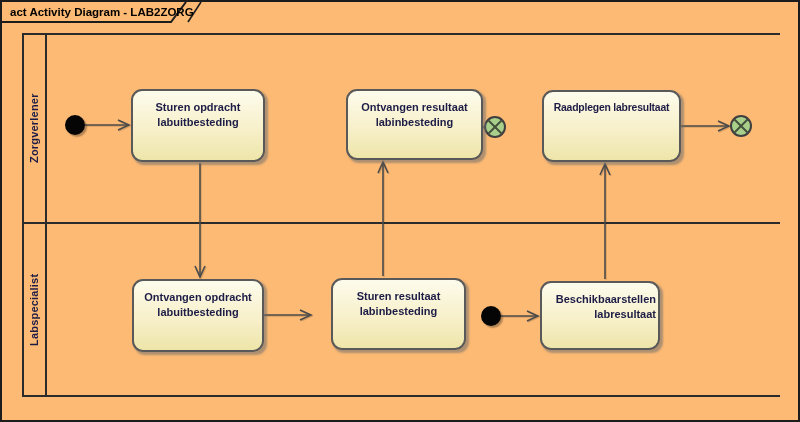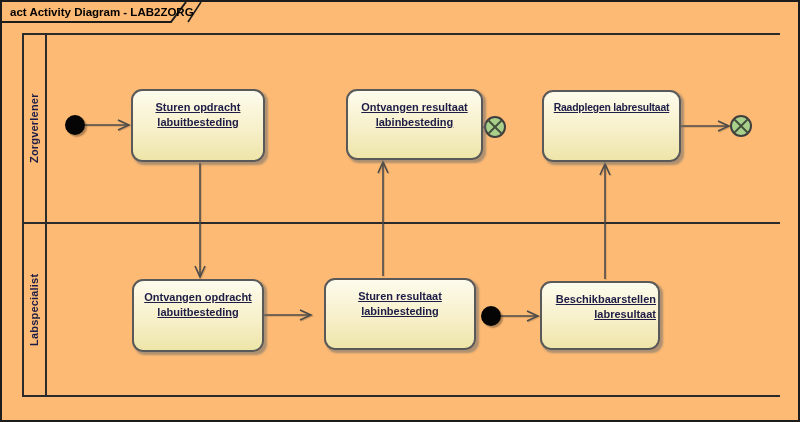--- a/index.html
+++ b/index.html
@@ -30,27 +30,27 @@
   }
   #lane-label-1{top:33px;height:187px;}
   #lane-label-2{top:222px;height:171px;}
   
   .activity{
     position:absolute;box-sizing:border-box;border:2px solid #595959;border-radius:11px;
     background:linear-gradient(180deg,#fdfbec 0%,#f7f0ca 55%,#eee5a9 100%);
     box-shadow:2.5px 2.5px 2px rgba(110,110,110,.55);
     display:flex;justify-content:center;align-items:flex-start;
     padding:9px 2px 12px 2px;text-align:center;
-    font-size:11px;font-weight:bold;color:#1c1c46;line-height:1.35;text-decoration:underline;
+    font-size:11px;font-weight:bold;color:#1c1c46;line-height:1.35;
   }
   #box1{left:129px;top:87px;width:134px;height:73px;}
   #box2{left:310px;top:87px;width:137px;height:71px;margin-left:34px;}
   #box3{left:540px;top:88px;width:139px;height:72px;font-size:10.4px;letter-spacing:-0.2px;}
   #box4{left:130px;top:277px;width:132px;height:73px;}
-  #box5{left:322px;top:276px;width:152px;height:72px;}
+  #box5{left:329px;top:276px;width:135px;height:72px;}
   #box6{left:538px;top:279px;width:120px;height:69px;text-align:right;}
   
   .initial{
     position:absolute;width:20px;height:20px;border-radius:50%;background:#050505;
     box-shadow:2px 2px 1.5px rgba(0,0,0,.30);
   }
   #init1{left:63px;top:113px;}
   #init2{left:479px;top:304px;}
   
   .abs{position:absolute;}

